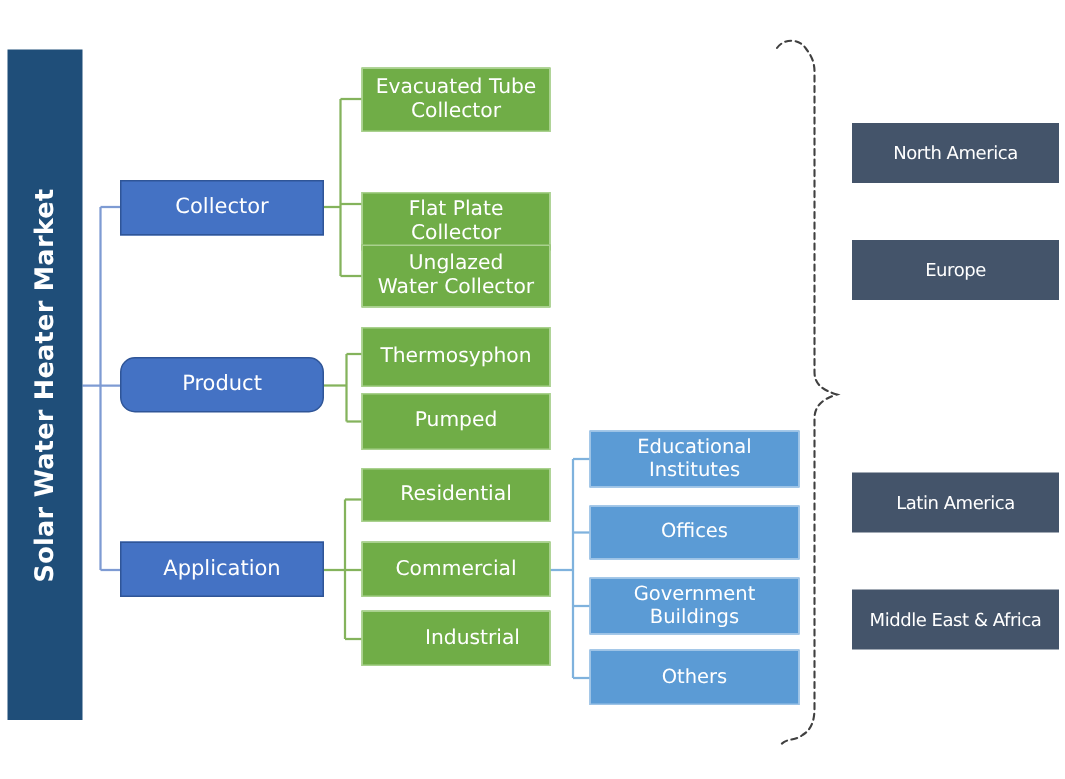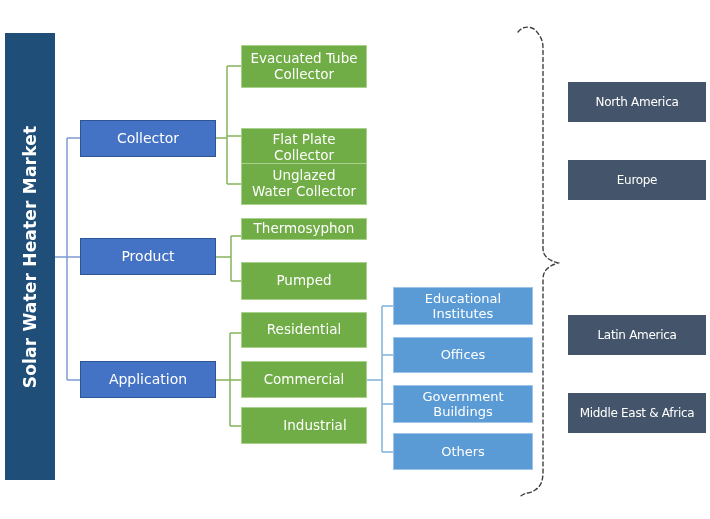--- a/index.html
+++ b/index.html
@@ -52,27 +52,27 @@
     display:flex;align-items:center;justify-content:center;
   }
   #root-bar span{
     transform:rotate(-90deg);
     white-space:nowrap;
     color:#fff;font-weight:bold;font-size:17px;
     letter-spacing:0.2px;
   }
   
   #cat-collector{top:120px;}
-  #cat-product{top:238px;}
+  #cat-product{top:238px;border-radius:10px;}
   #cat-application{top:361px;}
   
   #seg-evac{top:45px;height:43px;}
   #seg-flat{top:128px;height:39px;}
   #seg-unglazed{top:163px;height:42px;}
-  #seg-thermo{top:218px;height:22px;}
+  #seg-thermo{top:218px;height:40px;}
   #seg-pumped{top:262px;height:38px;}
   #seg-residential{top:312px;height:36px;}
   #seg-commercial{top:361px;height:37px;}
   #seg-industrial{top:407px;height:37px;padding-left:22px;}
   
   #sub-educational{top:287px;height:38px;}
   #sub-offices{top:337px;height:36px;}
   #sub-government{top:385px;height:38px;}
   #sub-others{top:433px;height:37px;}
   

